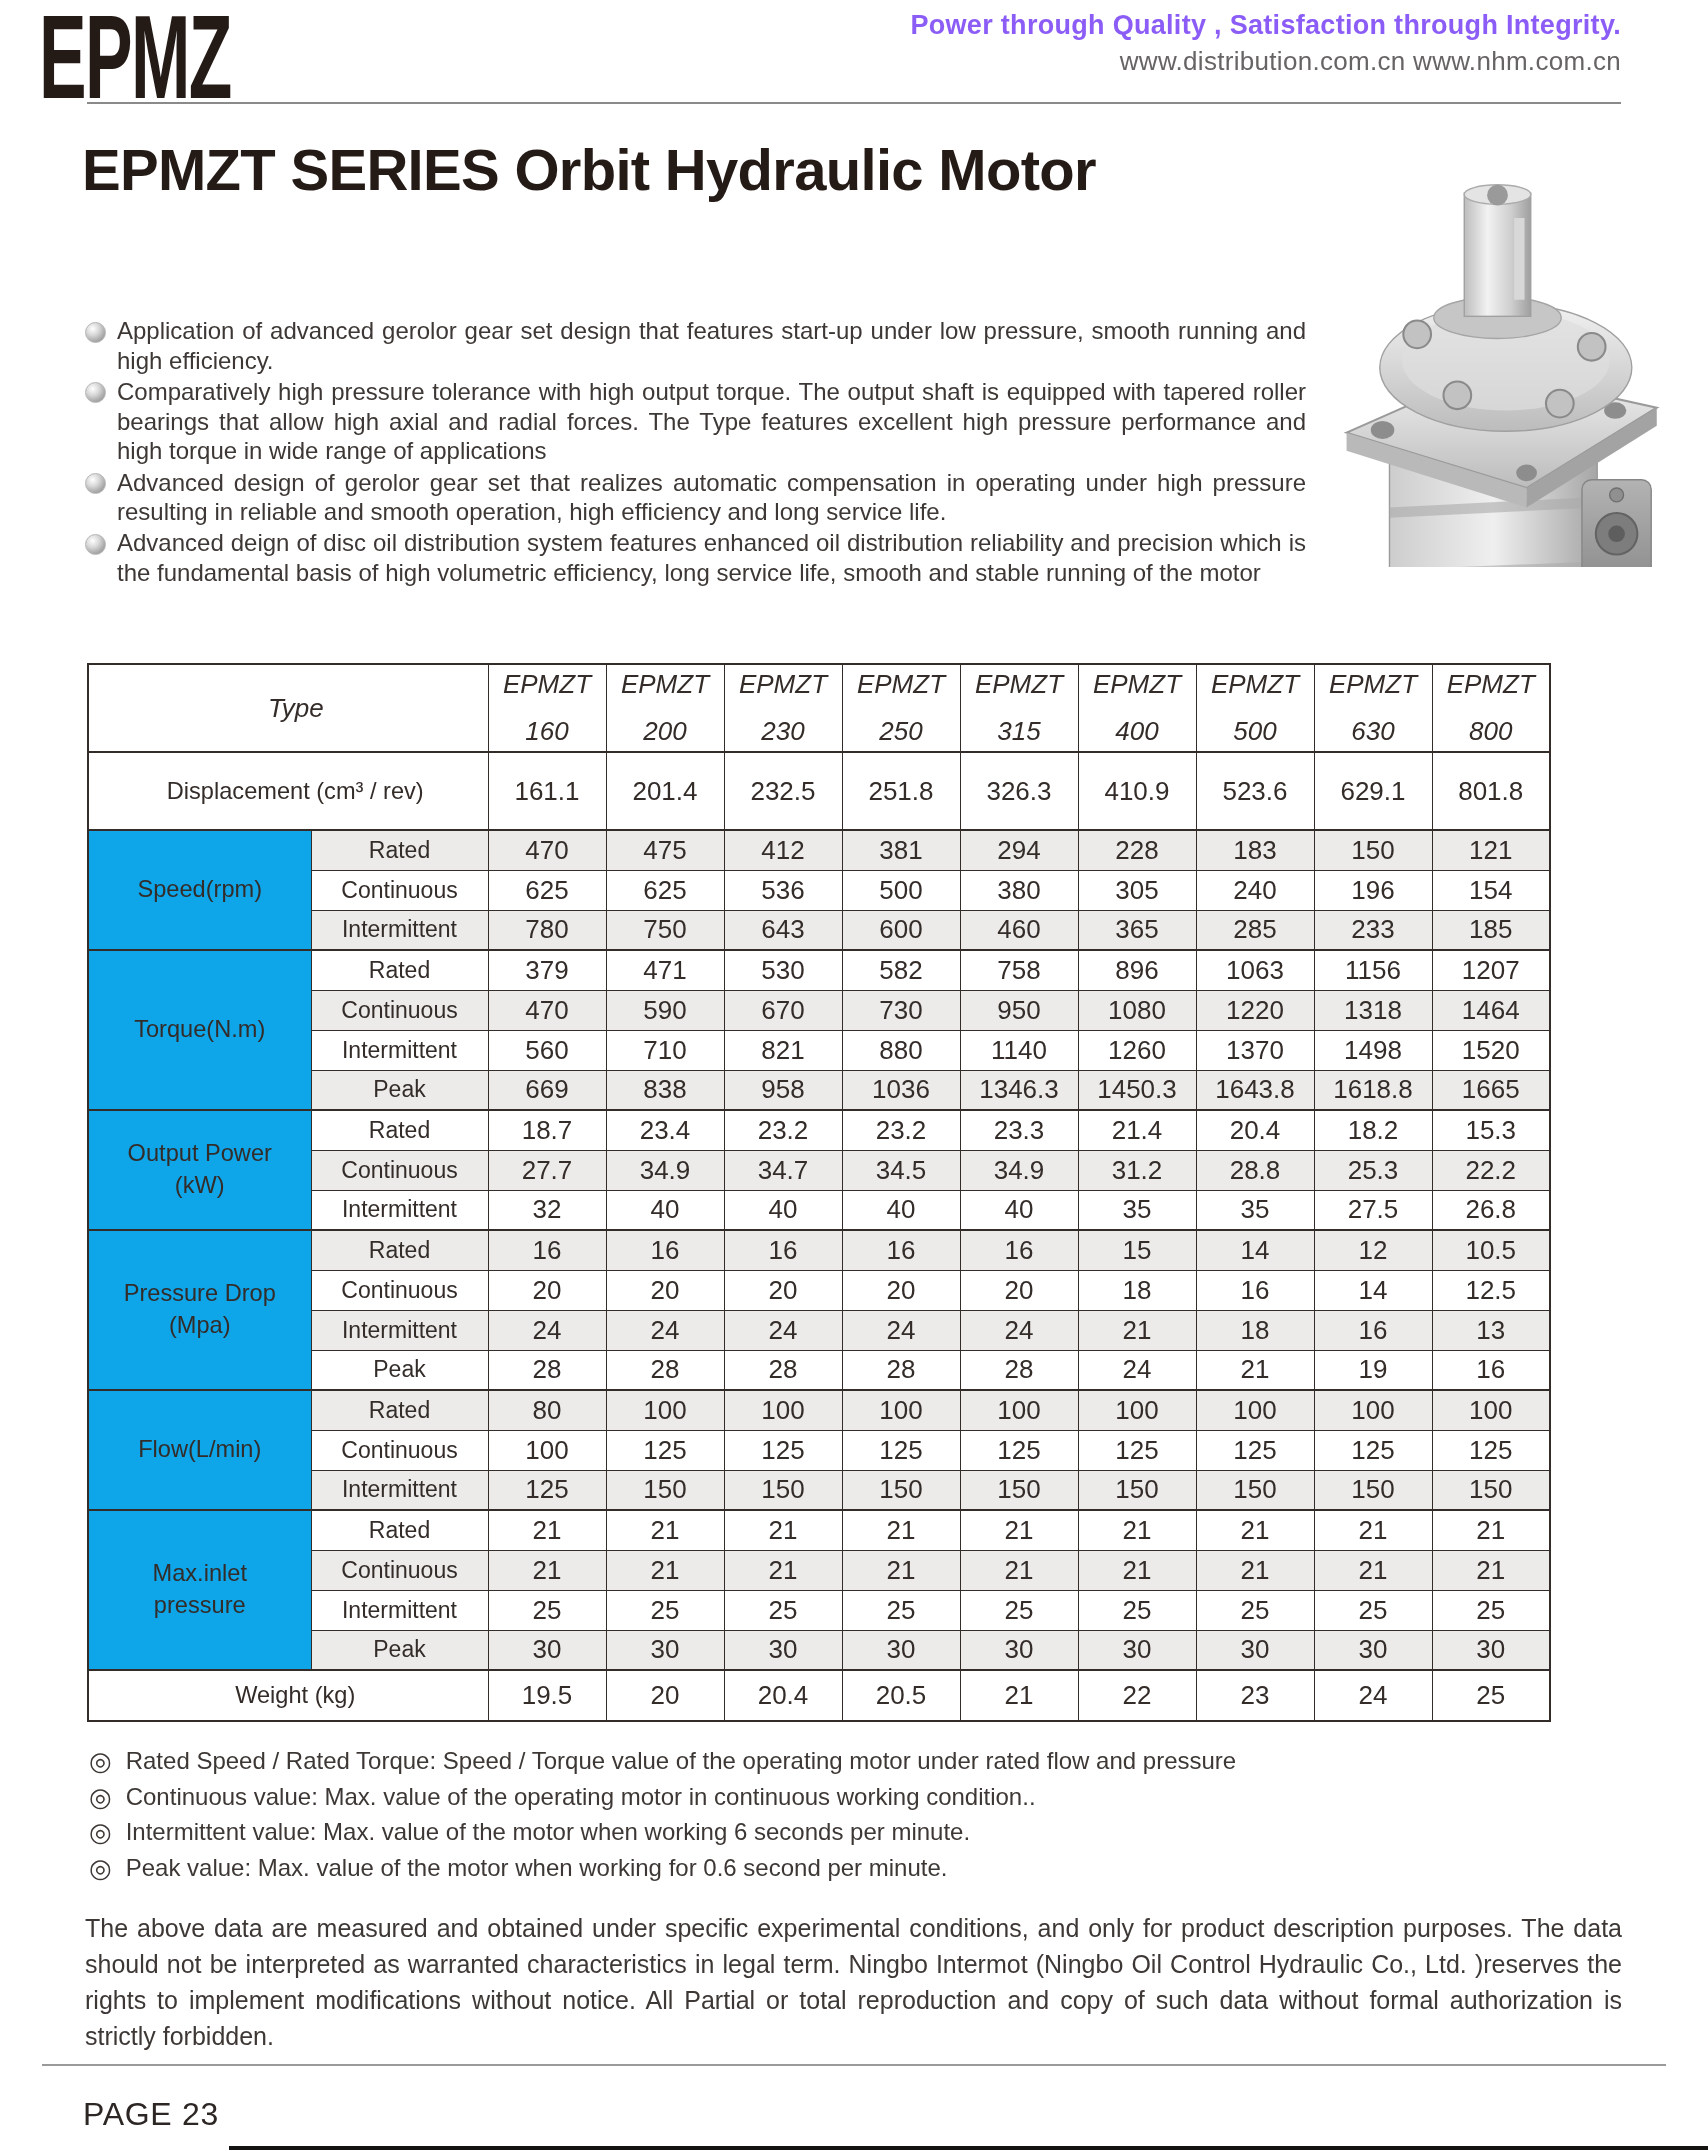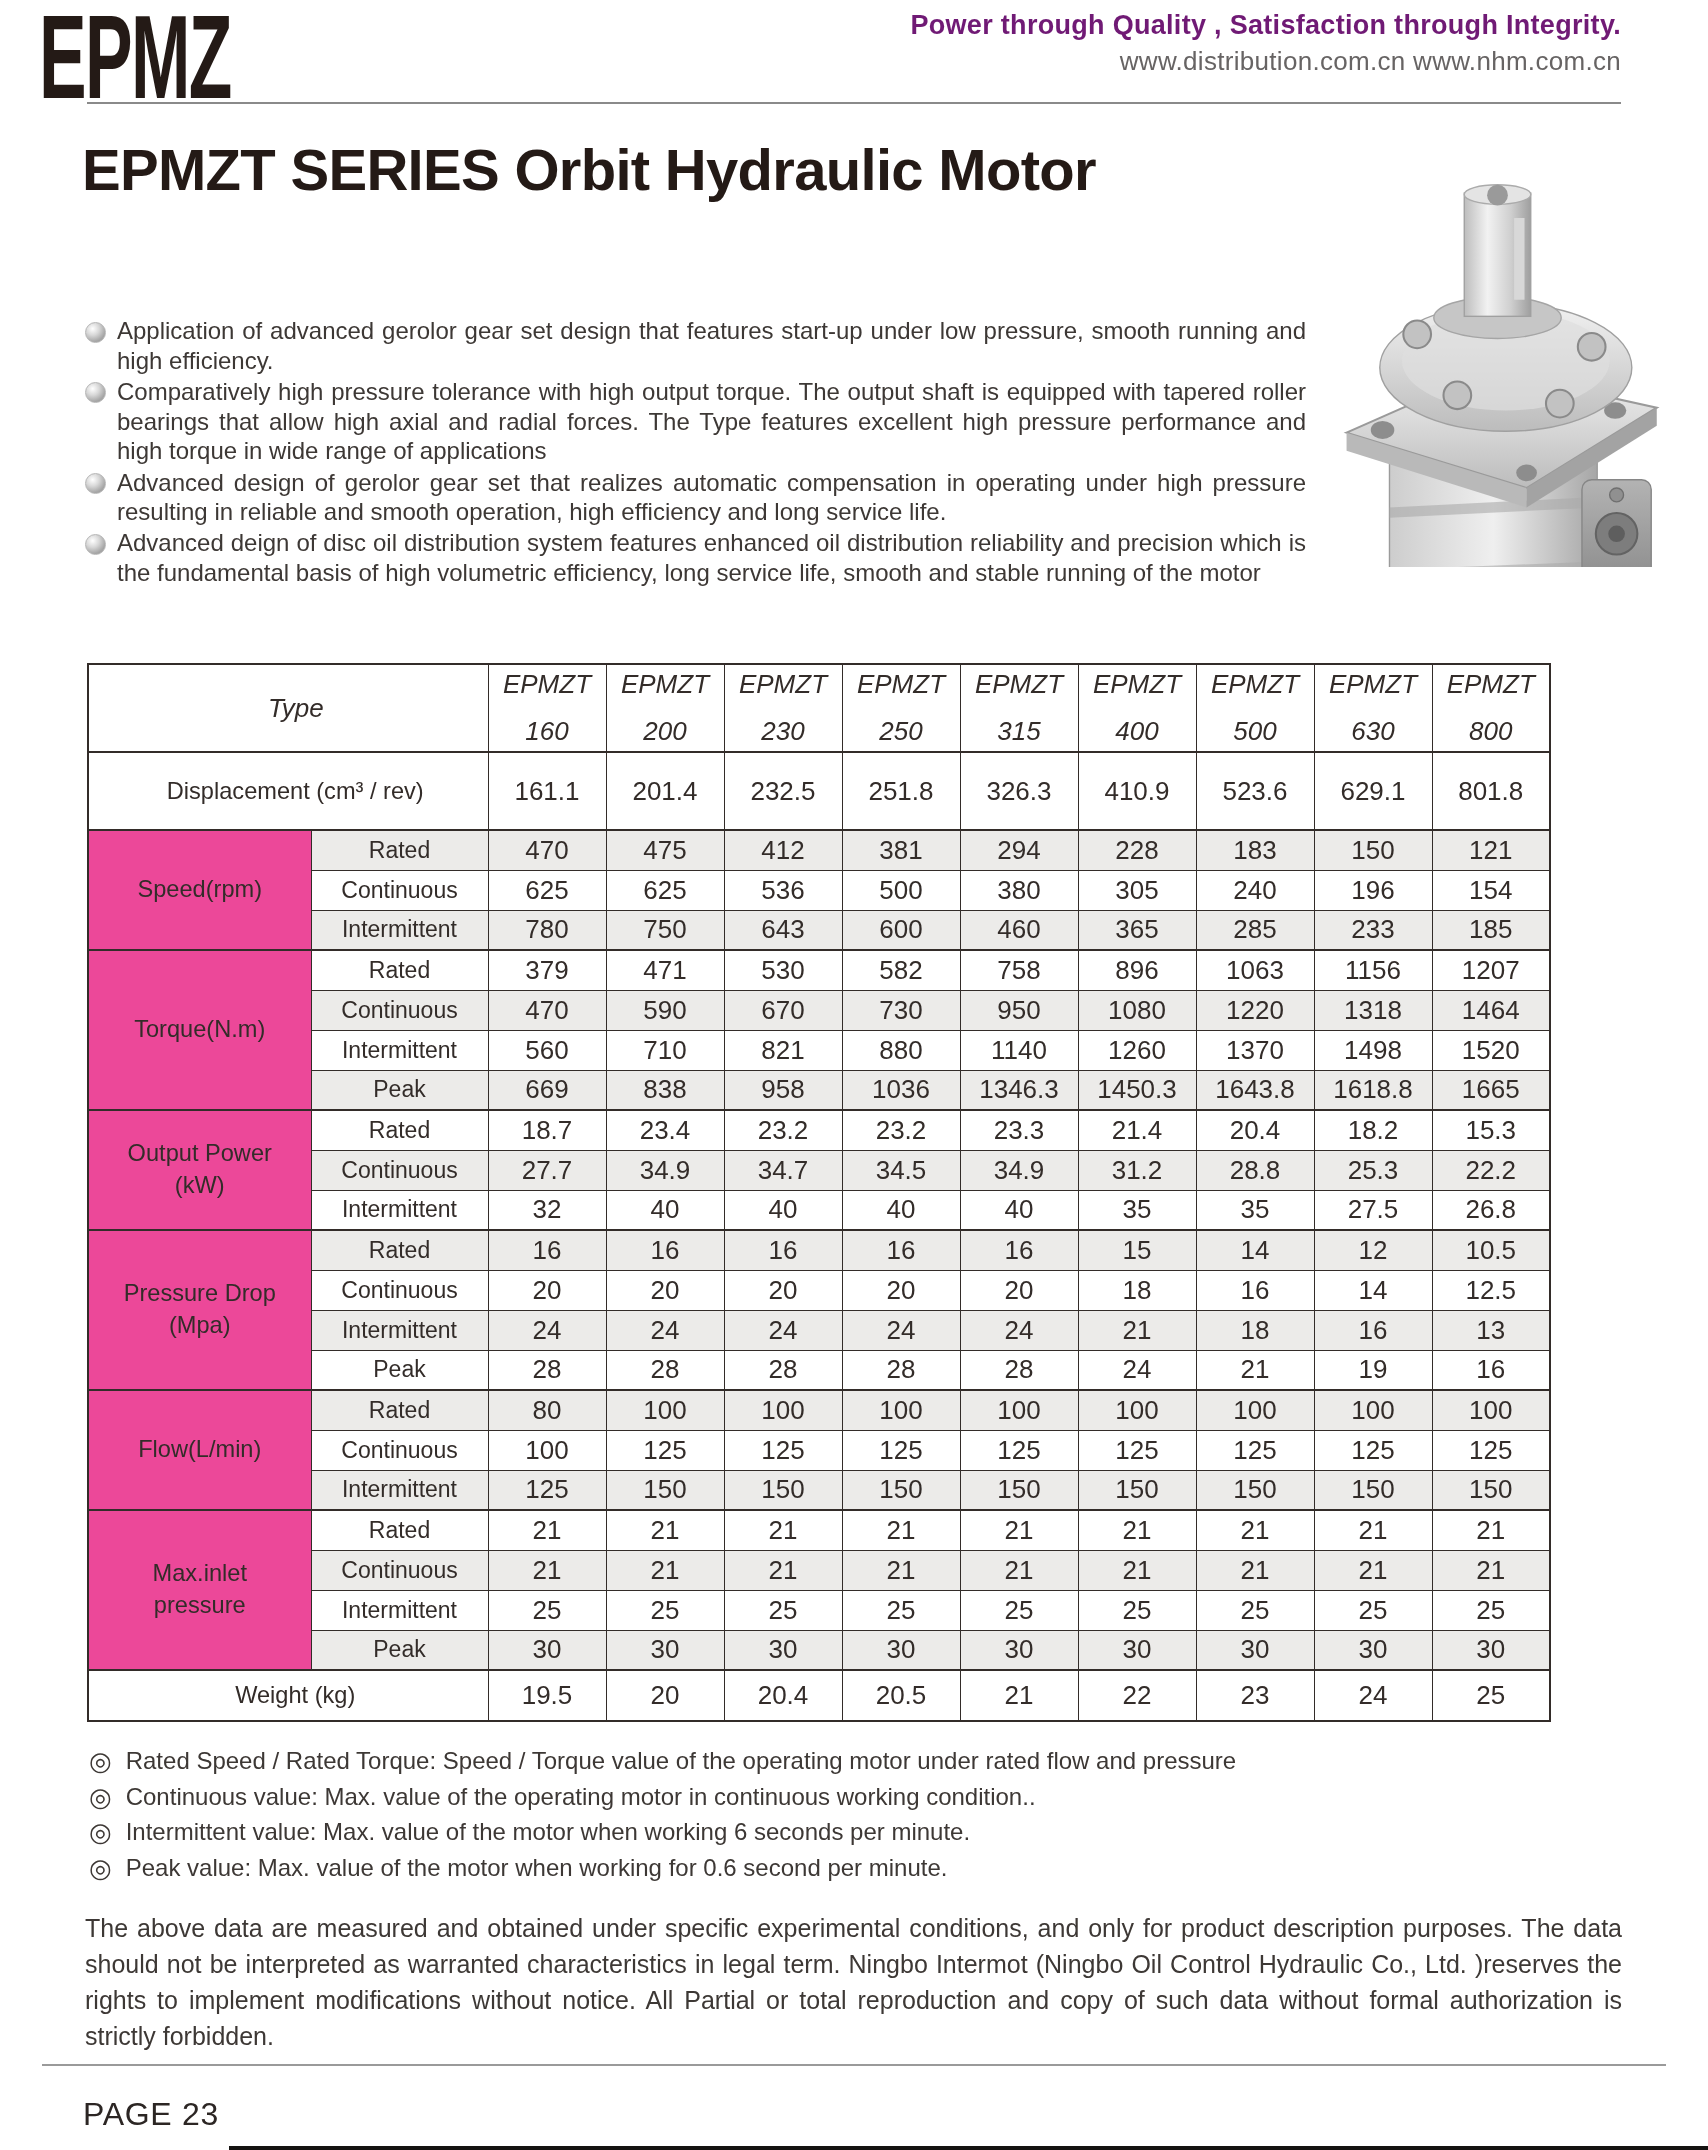--- a/index.html
+++ b/index.html
@@ -15,21 +15,21 @@
   body{font-family:"Liberation Sans","DejaVu Sans",sans-serif;color:var(--text);}
   .page{position:relative;width:var(--page-w);height:var(--page-h);background:#fff;overflow:hidden;}
 
   
   .logo{
     position:absolute;left:39px;top:-12.5px;
     font-size:119px;font-weight:700;color:#241a16;letter-spacing:-2.8px;
     transform:scaleX(0.60);transform-origin:left top;white-space:nowrap;
   }
   .head-right{position:absolute;right:87px;top:9.7px;text-align:right;}
-  .slogan{font-size:27px;font-weight:700;color:#701a75;letter-spacing:0.3px;}
+  .slogan{font-size:27px;font-weight:700;color:#8b5cf6;letter-spacing:0.3px;}
   .urls{font-size:26px;font-weight:400;color:#676464;margin-top:5.5px;letter-spacing:0.3px;}
   .head-rule{position:absolute;left:87px;right:87px;top:102px;height:2.1px;background:#8a8a8a;}
 
   
   .title{
     position:absolute;left:82px;top:136px;
     font-size:58px;font-weight:700;color:#241a16;letter-spacing:-0.7px;white-space:nowrap;
   }
   .lead{position:absolute;left:85px;top:234px;width:1227px;font-size:24px;color:var(--text);}
   .bullets{position:absolute;left:85px;top:274px;width:1221px;list-style:none;margin-top:42px;}
@@ -68,21 +68,21 @@
   .model-cell{font-size:26px;}
   .model-prefix{margin-bottom:15.2px;}
   .disp-row{height:78px;}
   .disp-row th,.disp-row td{border-top-width:2.8px;}
   .sub-row{height:40px;}
   .weight-row{height:51px;}
   .weight-row th,.weight-row td{border-top-width:2.8px;}
   .group-top th,.group-top td{border-top-width:2.8px;}
   .lbl{font-weight:700;font-size:23.6px;}
   .span2{text-align:left;padding-left:14px;}
-  .group-lbl{background:#ec4899;white-space:pre-line;line-height:1.35;}
+  .group-lbl{background:#0ea5e9;white-space:pre-line;line-height:1.35;}
   .sub-lbl{font-size:23px;}
   .num{font-size:26px;}
   .shade td,.shade .sub-lbl{background:var(--shade);}
 
   
   .notes{position:absolute;left:89px;top:1748px;width:1532px;list-style:none;}
   .note-item{display:flex;align-items:flex-start;margin-bottom:8.3px;}
   .note-glyph{flex:0 0 auto;font-size:26px;color:var(--text);margin-right:14px;line-height:1.05;}
   .note-text{font-size:24px;color:var(--text);line-height:1.1;}
   .disclaimer{

